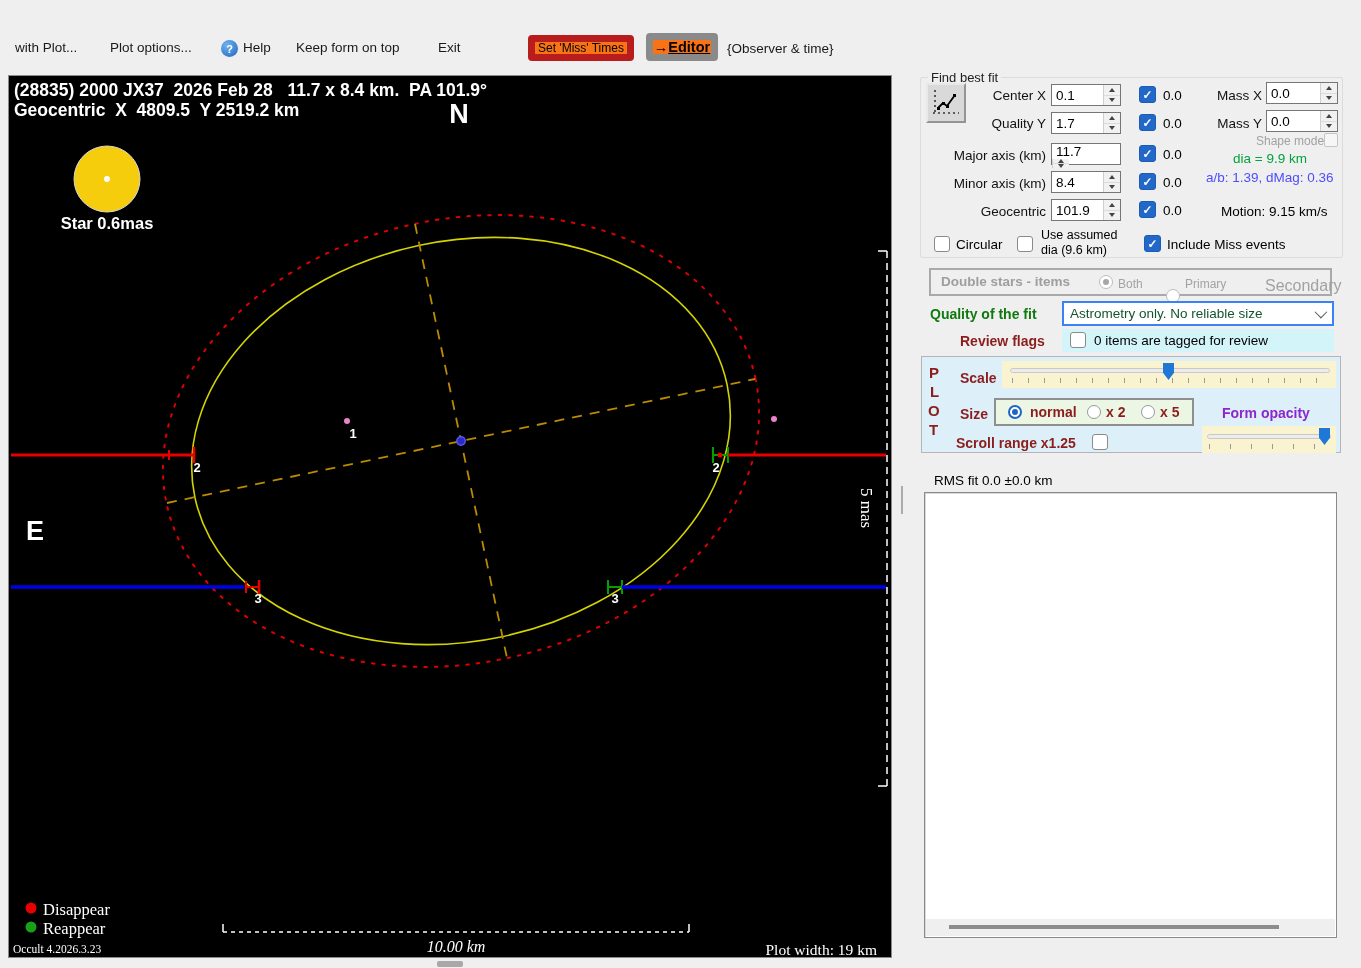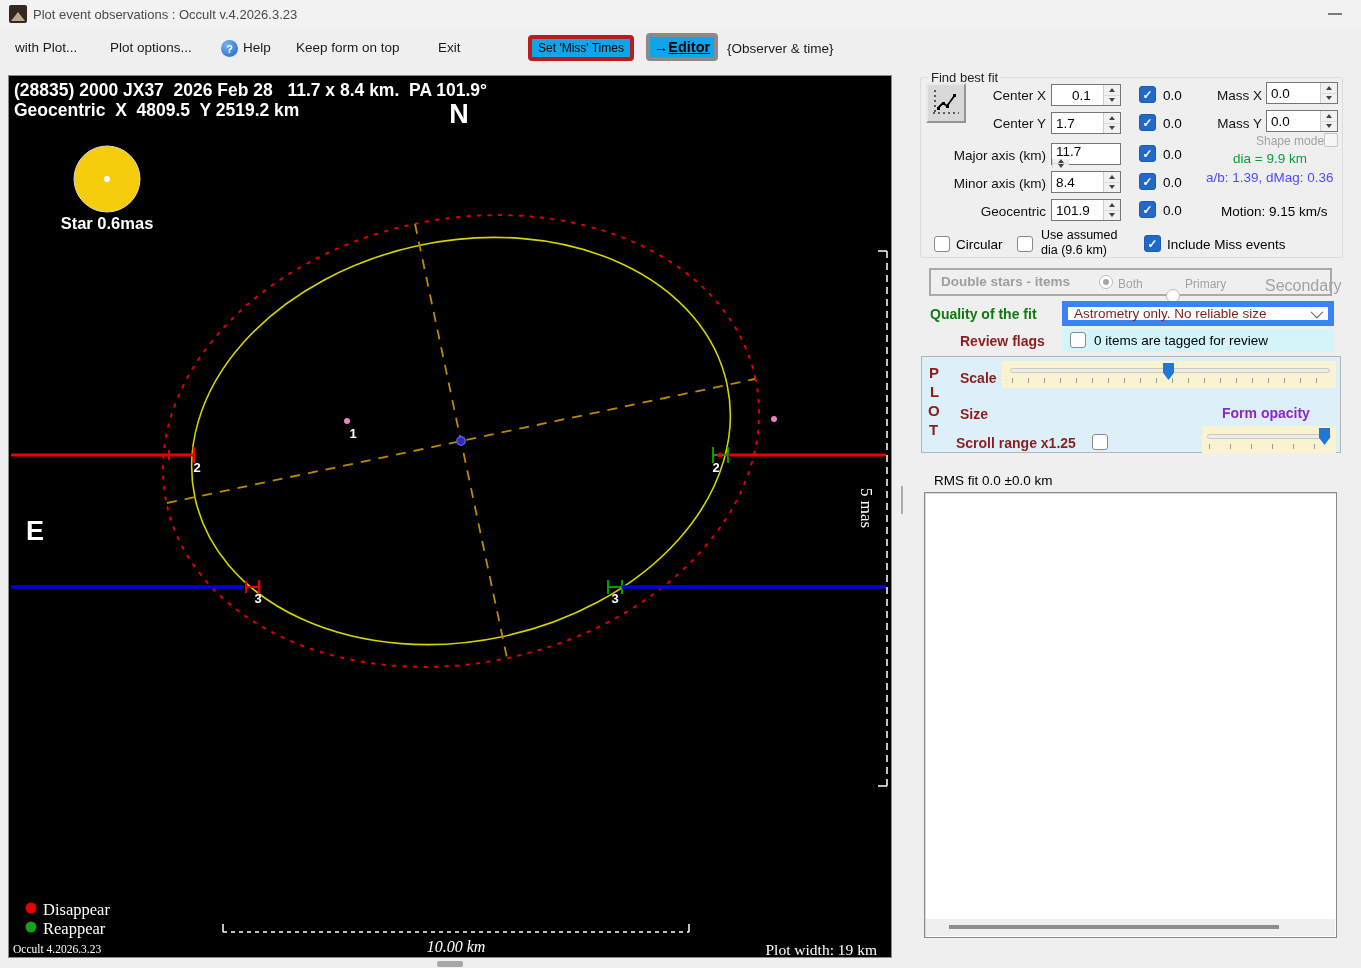--- a/index.html
+++ b/index.html
@@ -9,21 +9,21 @@
 
   
   .titlebar { left:0; top:0; width:1361px; height:28px; background:#f2f2f2; }
   .appicon { left:9px; top:5px; width:18px; height:18px; background:#34291e; border-radius:2px; overflow:hidden; }
   .appicon::after { content:""; position:absolute; left:2px; top:7px; border-left:7px solid transparent; border-right:7px solid transparent; border-bottom:9px solid #b9a88e; }
   .title-text { left:33px; top:7px; font-size:13px; color:#4a4a4a; }
   .minbtn { left:1320px; top:4px; width:30px; height:20px; display:flex; align-items:center; justify-content:center; }
   .minbtn::after { content:""; width:14px; border-top:2px solid #7a7a7a; }
   .menu-item { top:40px; font-size:13.5px; color:#1a1a1a; cursor:default; }
   .helpicon { width:17px; height:17px; border-radius:50%; background:radial-gradient(circle at 35% 30%, #6fb4f0, #1f62c0); color:#fff; font-size:11px; font-weight:bold; display:flex; align-items:center; justify-content:center; }
-  .btn { background:#0ea5e9; border:4px solid #b91c1c; border-radius:4px; display:flex; align-items:center; justify-content:center; }
+  .btn { background:#f97316; border:7px solid #b91c1c; border-radius:4px; display:flex; align-items:center; justify-content:center; }
 
   
   .plotbox { left:8px; top:75px; width:884px; height:883px; background:#000; border:1px solid #8a8a8a; }
   svg text { font-family:"Liberation Sans",sans-serif; }
   .serif { font-family:"Liberation Serif",serif !important; }
 
   
   .grouplabel { font-size:13px; color:#222; background:#efefef; padding:0 3px; }
   .flabel { font-size:13.5px; color:#111; text-align:right; }
   .spinbox { background:#fff; border:1px solid #767676; display:flex; height:22px; }
@@ -42,35 +42,30 @@
   .radio.sel-blue { border:2px solid #1f64c8; }
   .radio.sel-blue::after { content:""; position:absolute; left:2px; top:2px; width:6px; height:6px; border-radius:50%; background:#1f64c8; }
   .radio.sel-gray::after { content:""; position:absolute; left:3px; top:3px; width:6px; height:6px; border-radius:50%; background:#a6a6a6; }
   .radio.dis { border-color:#bcbcbc; }
   .graytext { color:#a2a2a2; }
   .maroon { color:#8b1d1d; font-weight:bold; font-size:14px; }
   .slider-box { background:#faf3cf; }
   .groove { position:absolute; height:5px; background:#ececec; border:1px solid #c9c9c9; border-radius:3px; }
   .thumb { position:absolute; width:11px; height:17px; background:#1f78d8; clip-path:polygon(0 0,100% 0,100% 58%,50% 100%,0 58%); }
   .ticks { position:absolute; height:5px; background:repeating-linear-gradient(to right,#9a9a9a 0 1px,transparent 1px 16px); }
-  .dropdown { background:#fff; border:6px solid #3b82f6; display:flex; align-items:center; font-size:13.5px; color:#7f1d1d; padding-left:6px; }
+  .dropdown { background:#fff; border:2px solid #3b82f6; display:flex; align-items:center; font-size:13.5px; color:#14532d; padding-left:6px; }
   .chev { margin-left:auto; margin-right:8px; width:9px; height:9px; border-right:1.6px solid #555; border-bottom:1.6px solid #555; transform:rotate(45deg) translateY(-2px); }
   .rms-list { background:#fff; border:1px solid #8a8a8a; box-shadow:inset 1px 1px 0 #d9d9d9; }
   .rms-row { position:absolute; height:15px; font-size:15px; font-weight:600; line-height:15px; color:#000; white-space:nowrap; overflow:hidden; }
 </style>
 </head>
 <body>
 
 <div class="win">
 
-  <div class="abs titlebar">
-    <div class="abs appicon"></div>
-    <div class="abs title-text">Plot event observations : Occult v.4.2026.3.23</div>
-    <div class="abs minbtn"></div>
-  </div>
 
   <div class="abs menu-item" style="left:15px;">with Plot...</div>
   <div class="abs menu-item" style="left:110px;">Plot options...</div>
   <div class="abs helpicon" style="left:221px; top:40px;">?</div>
   <div class="abs menu-item" style="left:243px;">Help</div>
   <div class="abs menu-item" style="left:296px;">Keep form on top</div>
   <div class="abs menu-item" style="left:438px;">Exit</div>
   <div class="abs btn" style="left:528px; top:35px; width:106px; height:26px; font-size:12px;">
     <span>Set 'Miss' Times</span>
   </div>
@@ -165,21 +160,21 @@
       <line x1="2" y1="25" x2="28" y2="25" stroke="#333" stroke-width="1.6" stroke-dasharray="2 3"></line>
       <polyline points="7,20 12,15 16,18 24,7" fill="none" stroke="#000" stroke-width="1.8"></polyline>
       <rect x="6" y="19" width="3" height="3" fill="#000"></rect>
         <rect x="11" y="14" width="3" height="3" fill="#000"></rect>
       <rect x="15" y="17" width="3" height="3" fill="#000"></rect>
         <rect x="22" y="6" width="3" height="3" fill="#000"></rect>
     </svg>
   </div>
 
   <div class="abs flabel" style="left:920px; top:88px; width:126px;">Center X</div>
-  <div class="abs spinbox" style="left:1051px; top:84px; width:70px;padding-left:16px;">
+  <div class="abs spinbox" style="left:1051px; top:84px; width:70px;">
     <input value="0.1" style="">
     <div class="spincol">
         <div class="sbtn">
           <div class="tri-up"></div>
         </div>
         <div class="sbtn">
           <div class="tri-dn"></div>
         </div>
       </div>
   </div>
@@ -191,21 +186,21 @@
     <div class="spincol">
         <div class="sbtn">
           <div class="tri-up"></div>
         </div>
         <div class="sbtn">
           <div class="tri-dn"></div>
         </div>
       </div>
   </div>
 
-  <div class="abs flabel" style="left:920px; top:116px; width:126px;">Center Y</div>
+  <div class="abs flabel" style="left:920px; top:116px; width:126px;">Quality Y</div>
   <div class="abs spinbox" style="left:1051px; top:112px; width:70px;">
     <input value="1.7" style="">
     <div class="spincol">
         <div class="sbtn">
           <div class="tri-up"></div>
         </div>
         <div class="sbtn">
           <div class="tri-dn"></div>
         </div>
       </div>
@@ -311,20 +306,28 @@
   <div class="abs maroon" style="left:929px; top:421px; font-size:15px;">T</div>
 
   <div class="abs maroon" style="left:960px; top:370px;">Scale</div>
   <div class="abs slider-box" style="left:1002px; top:361px; width:334px; height:27px;">
     <div class="groove" style="left:8px; right:6px; top:7px;"></div>
     <div class="ticks" style="left:10px; right:6px; top:17px;"></div>
     <div class="thumb" style="left:161px; top:2px;"></div>
   </div>
 
   <div class="abs maroon" style="left:960px; top:406px;">Size</div>
+  <div class="abs" style="left:994px; top:398px; width:200px; height:28px; background:#ecf6e4; border:2px solid #8f8f8f;">
+    <div class="radio sel-blue" style="position:absolute; left:12px; top:5px;"></div>
+    <div class="maroon" style="position:absolute; left:34px; top:4px;">normal</div>
+    <div class="radio" style="position:absolute; left:91px; top:5px;"></div>
+    <div class="maroon" style="position:absolute; left:110px; top:4px;">x 2</div>
+    <div class="radio" style="position:absolute; left:145px; top:5px;"></div>
+    <div class="maroon" style="position:absolute; left:164px; top:4px;">x 5</div>
+  </div>
   <div class="abs" style="left:1222px; top:405px; font-size:14px; font-weight:bold; color:#8d27cc;">Form opacity</div>
 
   <div class="abs maroon" style="left:956px; top:435px;">Scroll range x1.25</div>
   <div class="abs chk-empty" style="left:1092px; top:434px;"></div>
   <div class="abs slider-box" style="left:1202px; top:426px; width:134px; height:27px;">
     <div class="groove" style="left:5px; right:5px; top:8px;"></div>
     <div class="ticks" style="left:7px; right:5px; top:18px; background:repeating-linear-gradient(to right,#9a9a9a 0 1px,transparent 1px 21px);"></div>
     <div class="thumb" style="left:117px; top:2px;"></div>
   </div>
 

